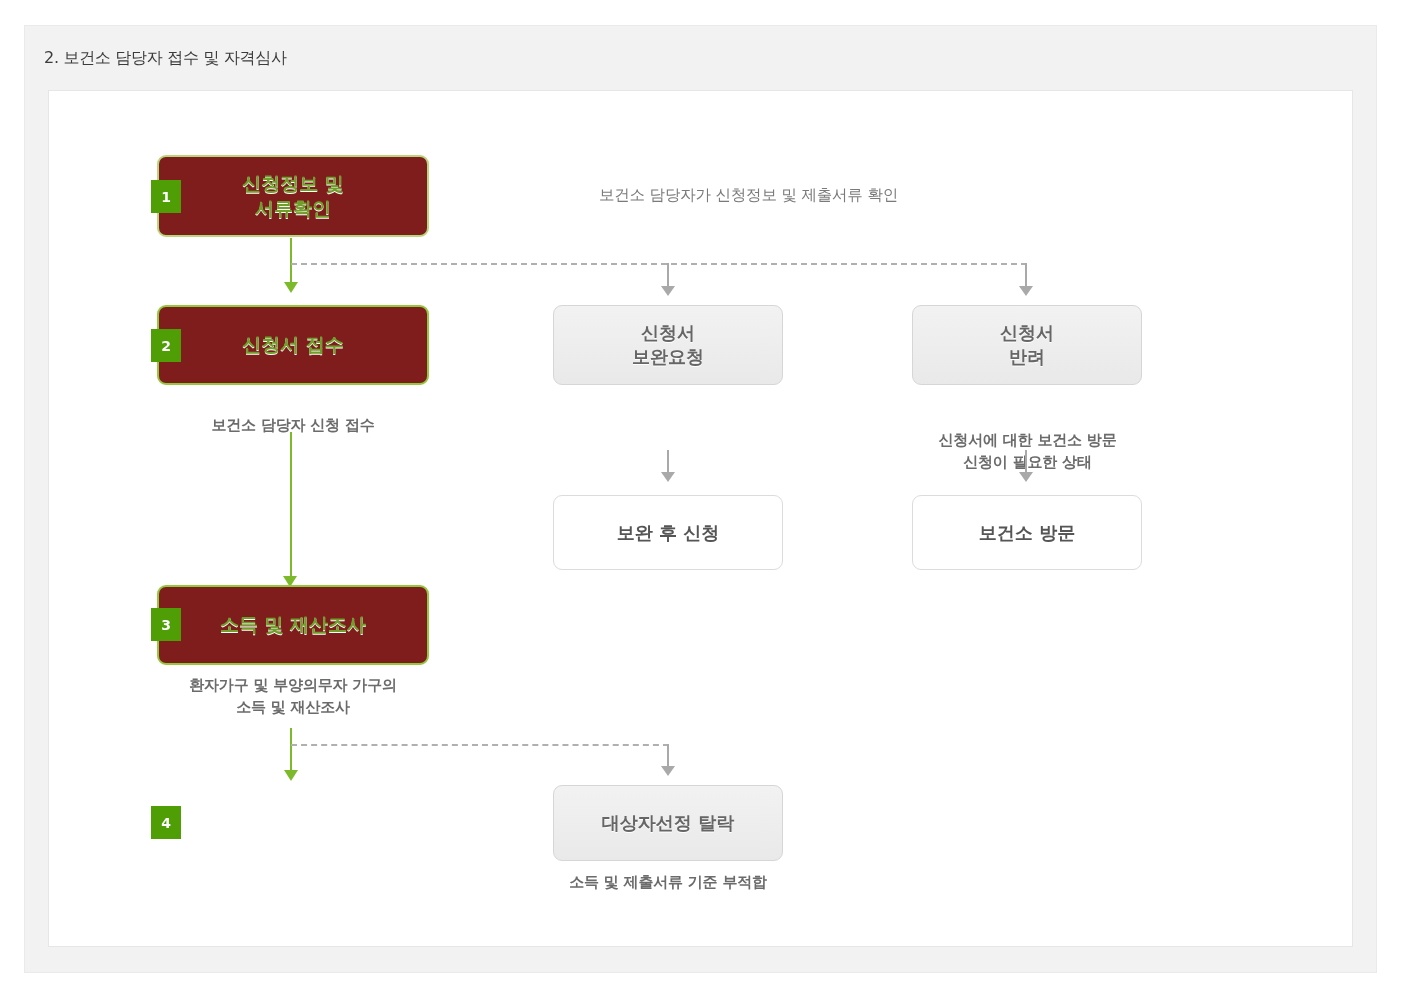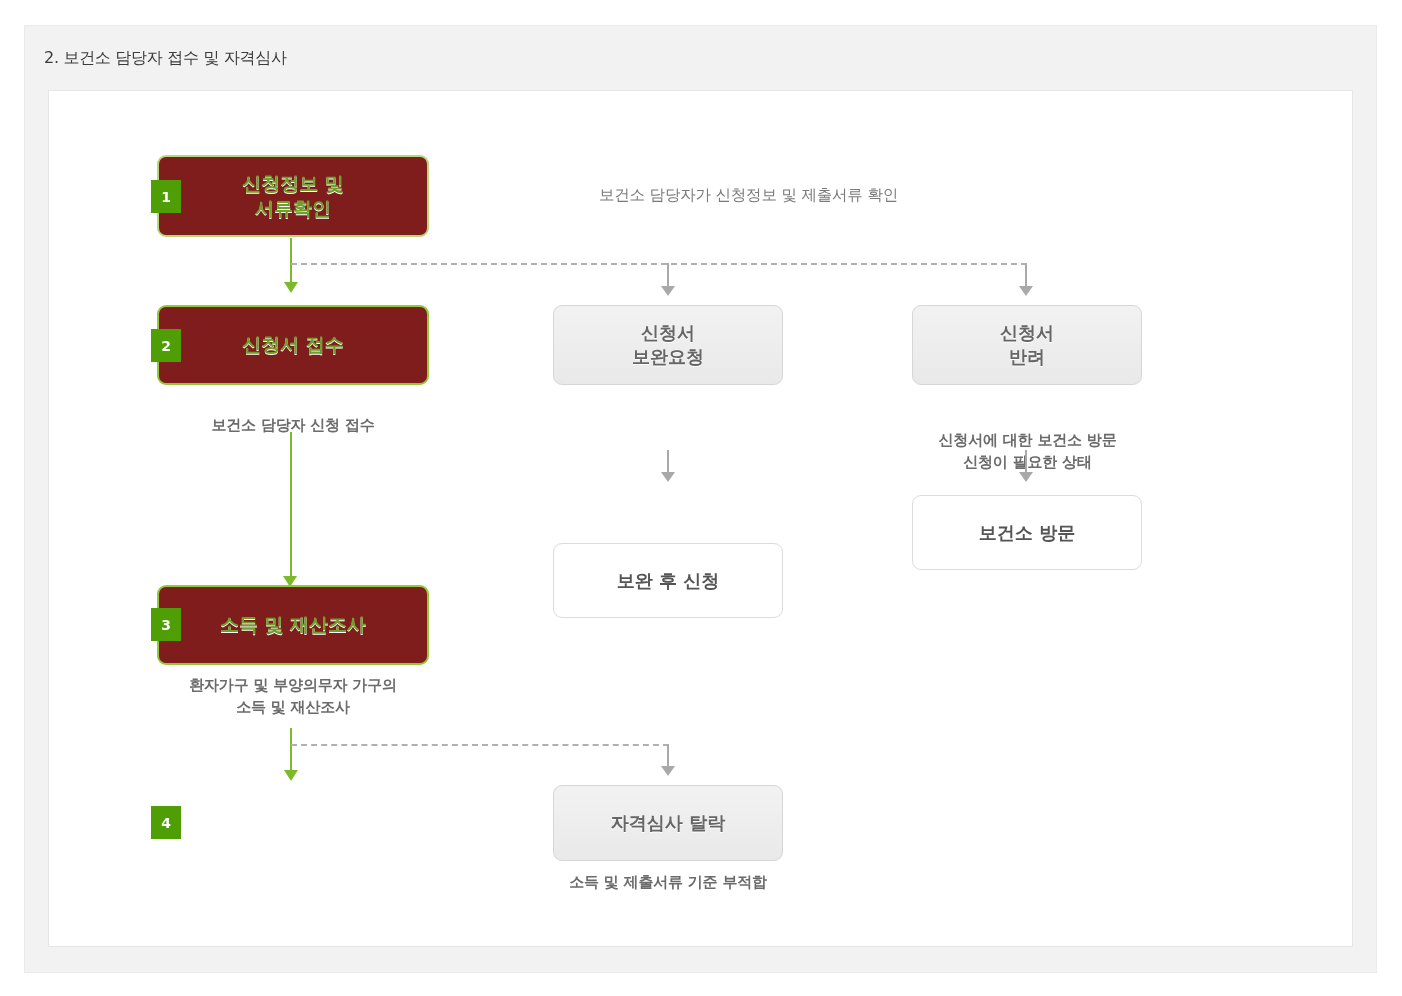--- a/index.html
+++ b/index.html
@@ -178,21 +178,21 @@
     <div class="caption" style="left:157px; top:397px; width:272px;margin-top:18px;">보건소 담당자 신청 접수</div>
 
     <div class="node gray" style="left:553px; top:305px; width:230px; height:80px;">
       <span>신청서
 보완요청</span>
     </div>
 
     <div class="v-line gray" style="left:667px; top:450px; height:26px;"></div>
     <div class="arrowhead gray" style="left:661px; top:472px;"></div>
 
-    <div class="node white" style="left:553px; top:495px; width:230px; height:75px;margin-top:48px;">
+    <div class="node white" style="left:553px; top:495px; width:230px; height:75px;">
       <span>보완 후 신청</span>
     </div>
 
     <div class="node gray" style="left:912px; top:305px; width:230px; height:80px;">
       <span>신청서
 반려</span>
     </div>
     <div class="caption" style="left:890px; top:397px; width:275px;margin-top:33px;">신청서에 대한 보건소 방문
 신청이 필요한 상태</div>
 
@@ -221,18 +221,18 @@
     <div class="dashed" style="left:291px; top:744px; width:378px;"></div>
 
     <div class="v-line gray" style="left:667px; top:744px; height:26px;"></div>
     <div class="arrowhead gray" style="left:661px; top:766px;"></div>
 
     <div class="badge" style="left:151px; top:806px;">
       <span>4</span>
     </div>
 
     <div class="node gray" style="left:553px; top:785px; width:230px; height:76px;">
-      <span>자격심사 탈락</span>
+      <span>대상자선정 탈락</span>
     </div>
     <div class="caption" style="left:528px; top:872px; width:280px;">소득 및 제출서류 기준 부적합</div>
 
   </div>
 </div>
 
 </body></html>

